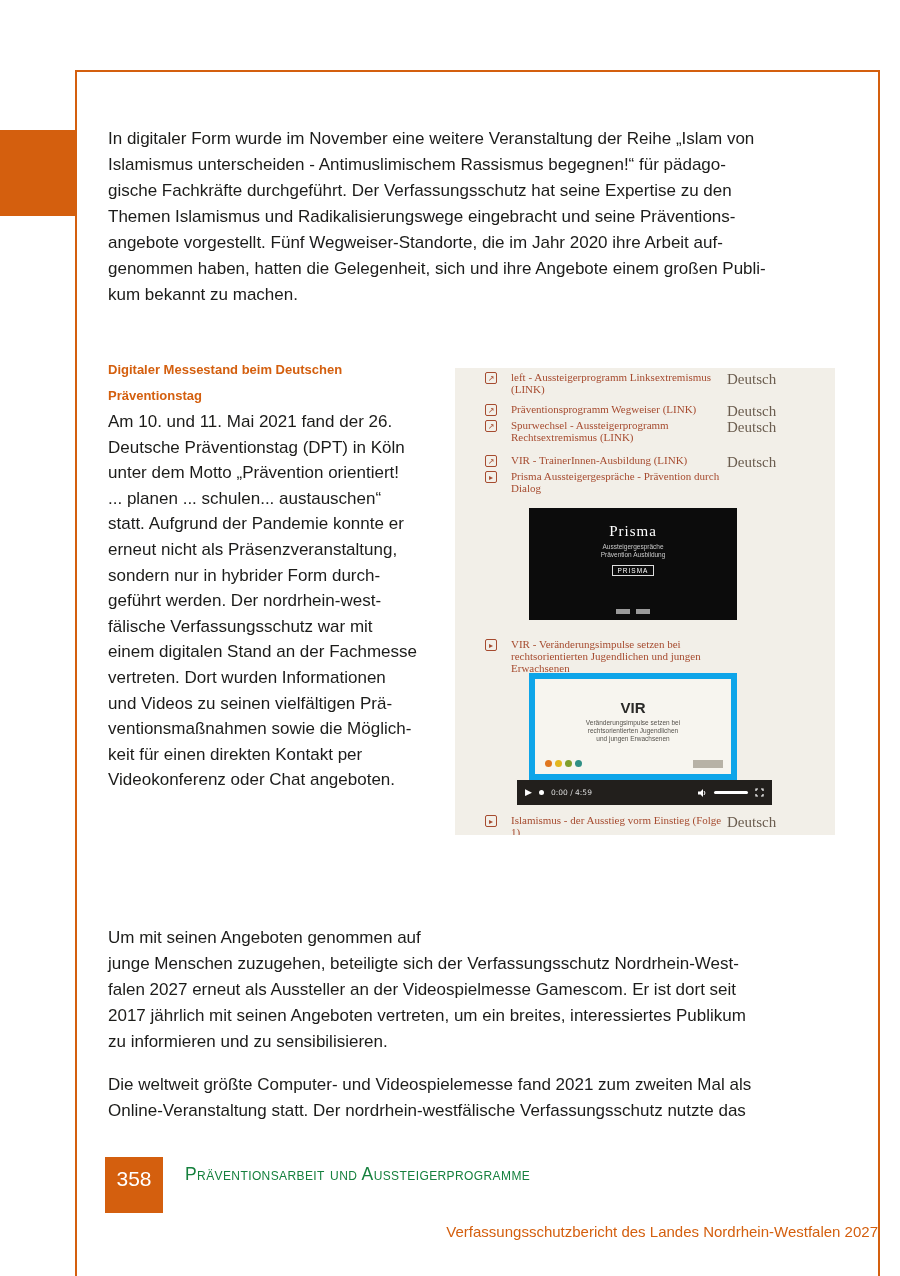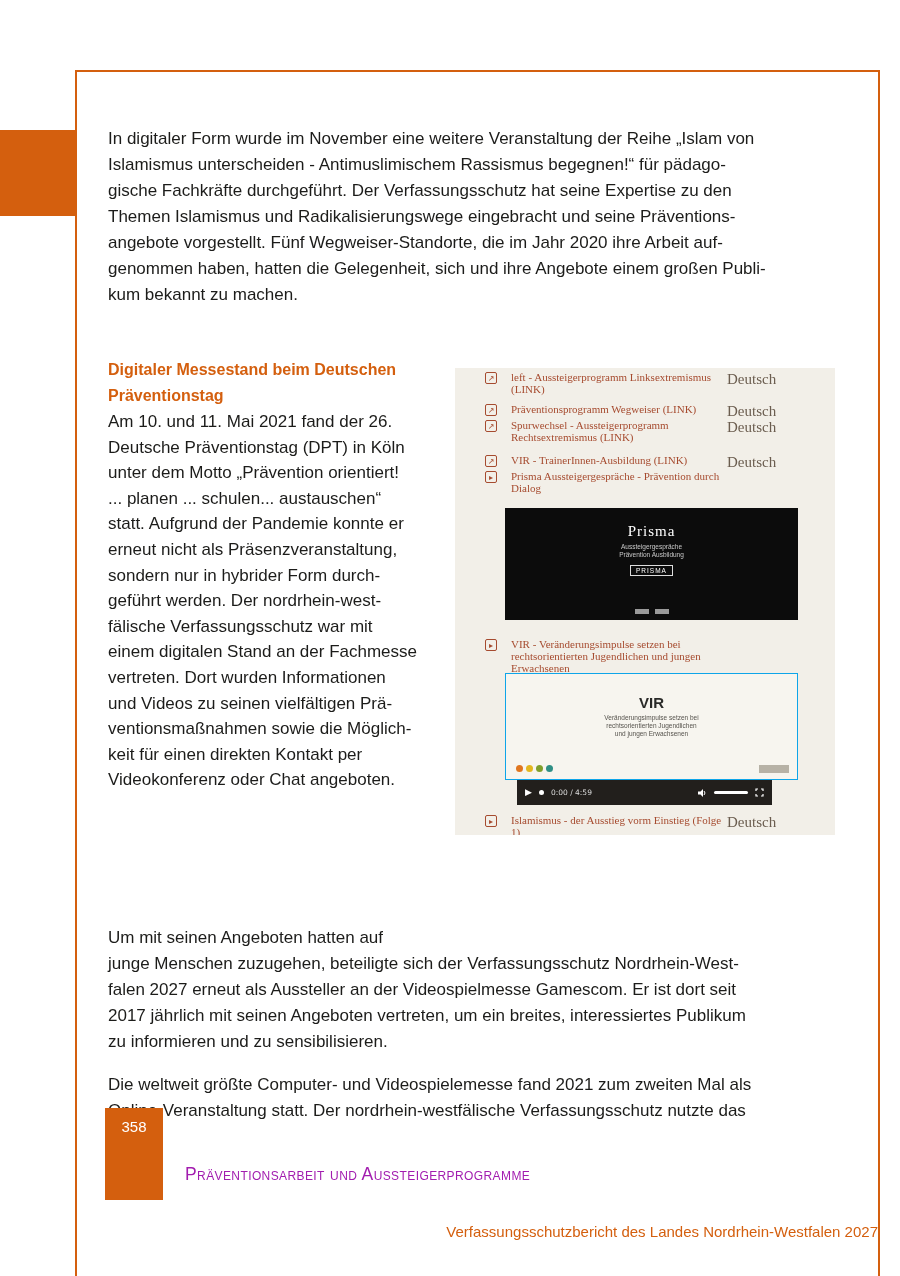--- a/index.html
+++ b/index.html
@@ -14,40 +14,40 @@
 
   
   .frame { background: #d45f0e; }
   #frame-top   { left: 75px;  top: 70px; width: 805px; height: 2px; }
   #frame-left  { left: 75px;  top: 70px; width: 2px;  height: 1206px; }
   #frame-right { left: 878px; top: 70px; width: 2px;  height: 1206px; }
   #corner-square { left: 0; top: 130px; width: 75px; height: 86px; background: #d45f0e; }
 
   
   .body { font-size: 17px; line-height: 26px; margin: 0; }
-  .heading { font-size: 16px; line-height: 26px; font-weight: bold; color: #d45f0e; margin: 0; }
+  .heading { font-size: 13px; line-height: 26px; font-weight: bold; color: #d45f0e; margin: 0; }
   .caption { font-size: 13px; line-height: 15.5px; color: #2e2e2c; margin: 0; }
 
   #p1   { left: 108px; top: 126px;  width: 706px; }
   #h1   { left: 108px; top: 357px;  width: 370px; }
   #col  { left: 108px; top: 409px;  width: 348px; line-height: 25.6px; }
   #cap  { left: 455px; top: 847px;  width: 392px; }
   #h2   { left: 108px; top: 898px;  width: 420px; }
   #p2a  { left: 108px; top: 925px;  width: 348px; }
   #p2b  { left: 108px; top: 951px;  width: 724px; }
   #p3   { left: 108px; top: 1072px; width: 724px; }
 
   
   #page-number-box {
-    left: 105px; top: 1108px; width: 58px; height: 92px;
+    left: 105px; top: 1157px; width: 58px; height: 56px;
     background: #d45f0e; color: #ffffff; text-align: center;
-    font-size: 15px; padding-top: 10px;
+    font-size: 21px; padding-top: 10px;
   }
   #section-title {
-    left: 185px; top: 1164px; color: #a21caf;
+    left: 185px; top: 1164px; color: #15803d;
     font-variant: small-caps; font-size: 17.5px; letter-spacing: 0.4px;
   }
   #report-title { right: 22px; top: 1223px; color: #d45f0e; font-size: 15px; }
 
   
   #shot {
     left: 455px; top: 368px; width: 380px; height: 467px;
     background: #f2efe8; overflow: hidden;
   }
   .ss-row { position: absolute; left: 0; width: 100%; height: 14px; }
@@ -60,29 +60,29 @@
   .ss-text {
     position: absolute; left: 56px; top: 0; width: 212px;
     color: #a64b2f; font-size: 11px; line-height: 12px;
     font-family: "Liberation Serif", serif; white-space: pre-line;
   }
   .ss-lang {
     position: absolute; left: 272px; top: 0; color: #6b5d4f;
     font-size: 15px; font-family: "Liberation Serif", serif;
   }
 
-  .video { position: absolute; left: 50px; width: 293px; }
+  .video { position: absolute; left: 74px; width: 208px; }
   #prisma { top: 140px; height: 112px; background: #0c0c0c; color: #ffffff; text-align: center; }
   .pv-title { font-size: 15px; margin-top: 15px; letter-spacing: 1px; font-family: "Liberation Serif", serif; }
   .pv-sub   { font-size: 6.5px; line-height: 8px; color: #c9c9c9; margin-top: 3px; white-space: pre-line; }
   .pv-badge { display: inline-block; border: 1px solid #dddddd; font-size: 6.5px; padding: 1px 5px; margin-top: 5px; letter-spacing: 1px; }
   .pv-logos { position: absolute; bottom: 6px; left: 0; right: 0; display: flex; justify-content: center; gap: 6px; }
   .pv-logos span { display: inline-block; width: 14px; height: 5px; background: #9a9a9a; }
 
-  #vir { top: 305px; height: 107px; background: #f7f5ef; border: 1px solid #0ea5e9; text-align: center; color: #2a2a28; }
+  #vir { top: 305px; height: 107px; background: #f7f5ef; border: 6px solid #0ea5e9; text-align: center; color: #2a2a28; }
   .vv-title { font-size: 15px; font-weight: bold; margin-top: 20px; }
   .vv-sub   { font-size: 6.5px; line-height: 8px; color: #55524c; margin-top: 3px; white-space: pre-line; }
   .vv-dots  { position: absolute; left: 10px; bottom: 7px; display: flex; gap: 3px; }
   .vv-dots span { width: 7px; height: 7px; border-radius: 50%; display: inline-block; }
   .vv-logo  { position: absolute; right: 8px; bottom: 6px; width: 30px; height: 8px; background: #b7b2a6; }
 
   #player {
     position: absolute; left: 62px; top: 412px; width: 255px; height: 25px;
     background: #221f1c; display: flex; align-items: center;
     padding: 0 8px; gap: 7px; color: #ffffff;
@@ -212,21 +212,21 @@
 
     <div class="ss-row" style="top:446px">
       <span class="ss-icon">▸</span>
       <span class="ss-text">Islamismus - der Ausstieg vorm Einstieg (Folge 1)</span>
       <span class="ss-lang">Deutsch</span>
     </div>
 
   </div>
 
 
-  <p class="abs body" id="p2a">Um mit seinen Angeboten hatten auf</p>
+  <p class="abs body" id="p2a">Um mit seinen Angeboten genommen auf</p>
   <p class="abs body pre" id="p2b">junge Menschen zuzugehen, beteiligte sich der Verfassungsschutz Nordrhein-West-
 falen 2027 erneut als Aussteller an der Videospielmesse Gamescom. Er ist dort seit
 2017 jährlich mit seinen Angeboten vertreten, um ein breites, interessiertes Publikum
 zu informieren und zu sensibilisieren.</p>
   <p class="abs body pre" id="p3">Die weltweit größte Computer- und Videospielemesse fand 2021 zum zweiten Mal als
 Online-Veranstaltung statt. Der nordrhein-westfälische Verfassungsschutz nutzte das</p>
 
   <div class="abs" id="page-number-box">
     <span>358</span>
   </div>

